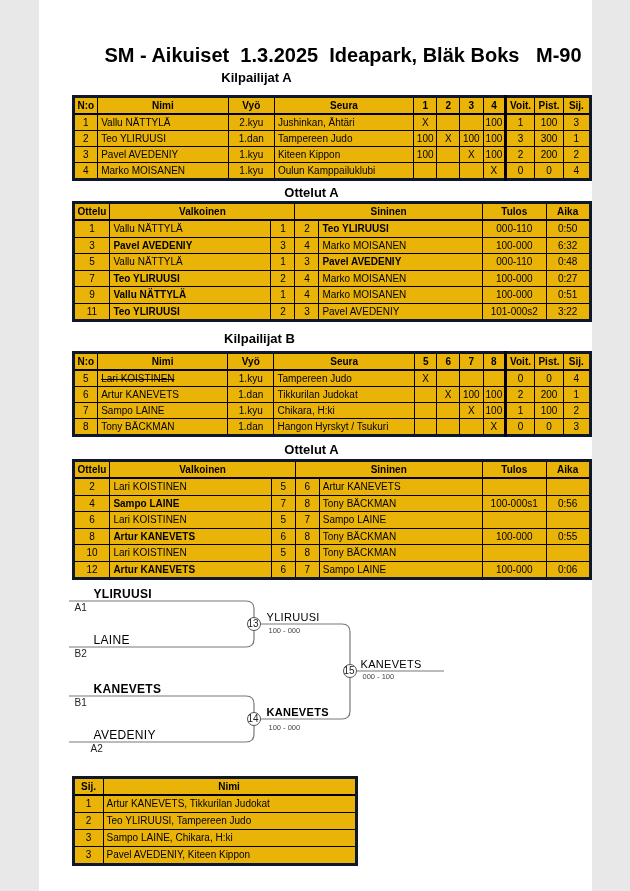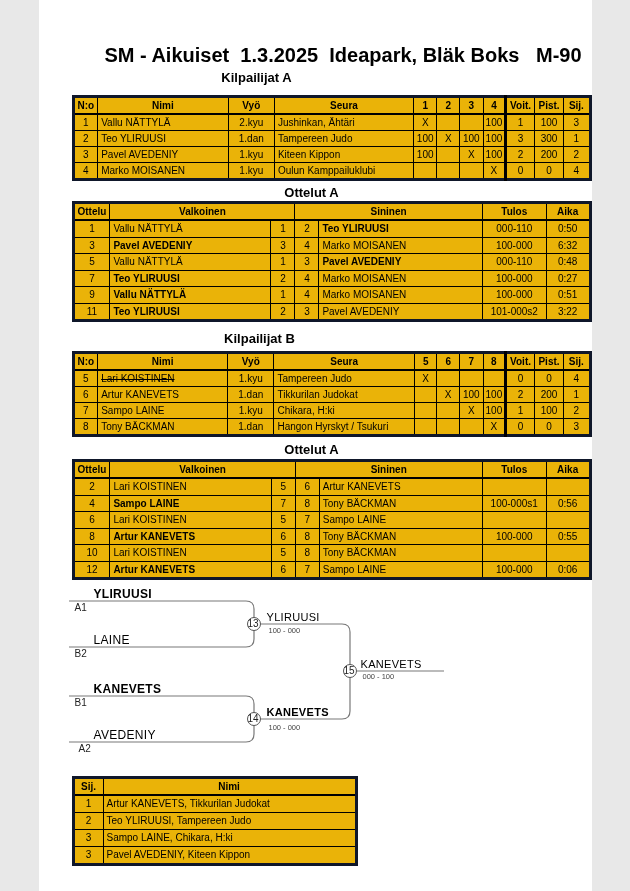--- a/index.html
+++ b/index.html
@@ -391,21 +391,21 @@
     <path d="M318,86 H405"></path>
   </svg>
 
   <div class="slot-name b" style="left:55px;top:588px">YLIRUUSI</div>
   <div class="slot-seed" style="left:36px;top:603px">A1</div>
   <div class="slot-name" style="left:55px;top:634px">LAINE</div>
   <div class="slot-seed" style="left:36px;top:649px">B2</div>
   <div class="slot-name b" style="left:55px;top:683px">KANEVETS</div>
   <div class="slot-seed" style="left:36px;top:698px">B1</div>
   <div class="slot-name" style="left:55px;top:729px">AVEDENIY</div>
-  <div class="slot-seed" style="left:40px;top:744px">A2</div>
+  <div class="slot-seed" style="left:52px;top:744px">A2</div>
 
   <div class="match-circle" style="left:208px;top:617px">13</div>
   <div class="winner-name" style="left:228px;top:611px">YLIRUUSI</div>
   <div class="winner-score" style="left:230px;top:627px">100 - 000</div>
 
   <div class="match-circle" style="left:208px;top:712px">14</div>
   <div class="winner-name b" style="left:228px;top:706px">KANEVETS</div>
   <div class="winner-score" style="left:230px;top:724px">100 - 000</div>
 
   <div class="match-circle" style="left:304px;top:664px">15</div>

